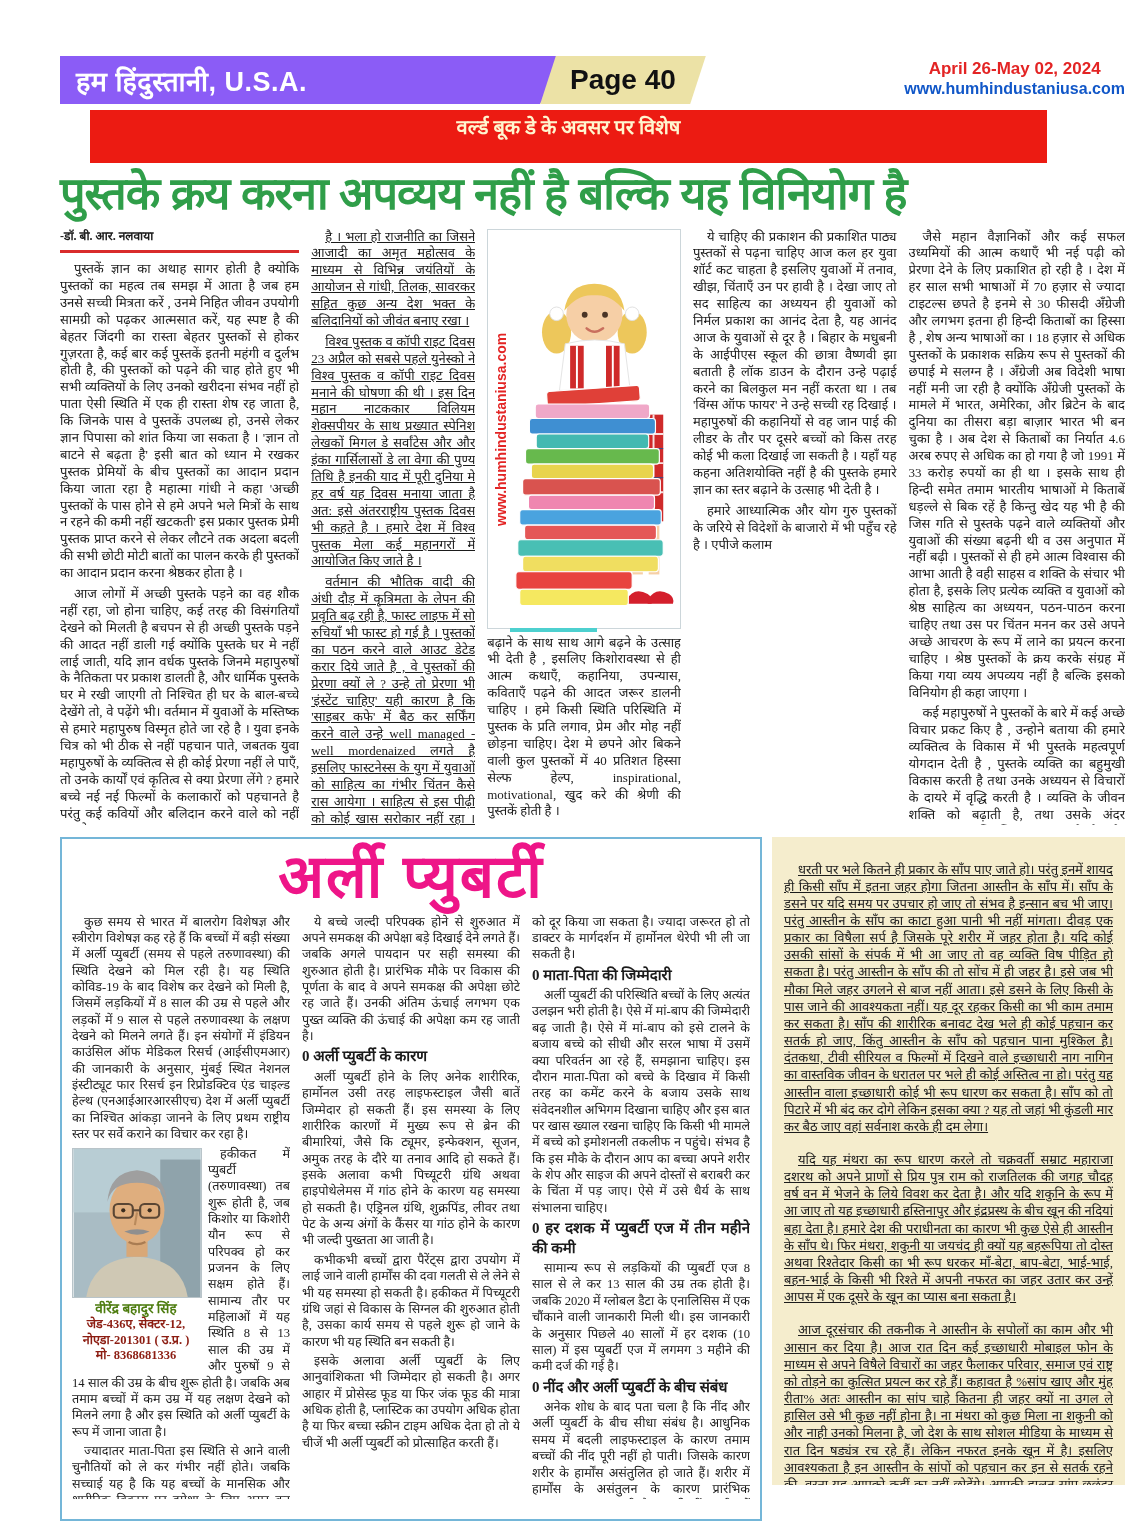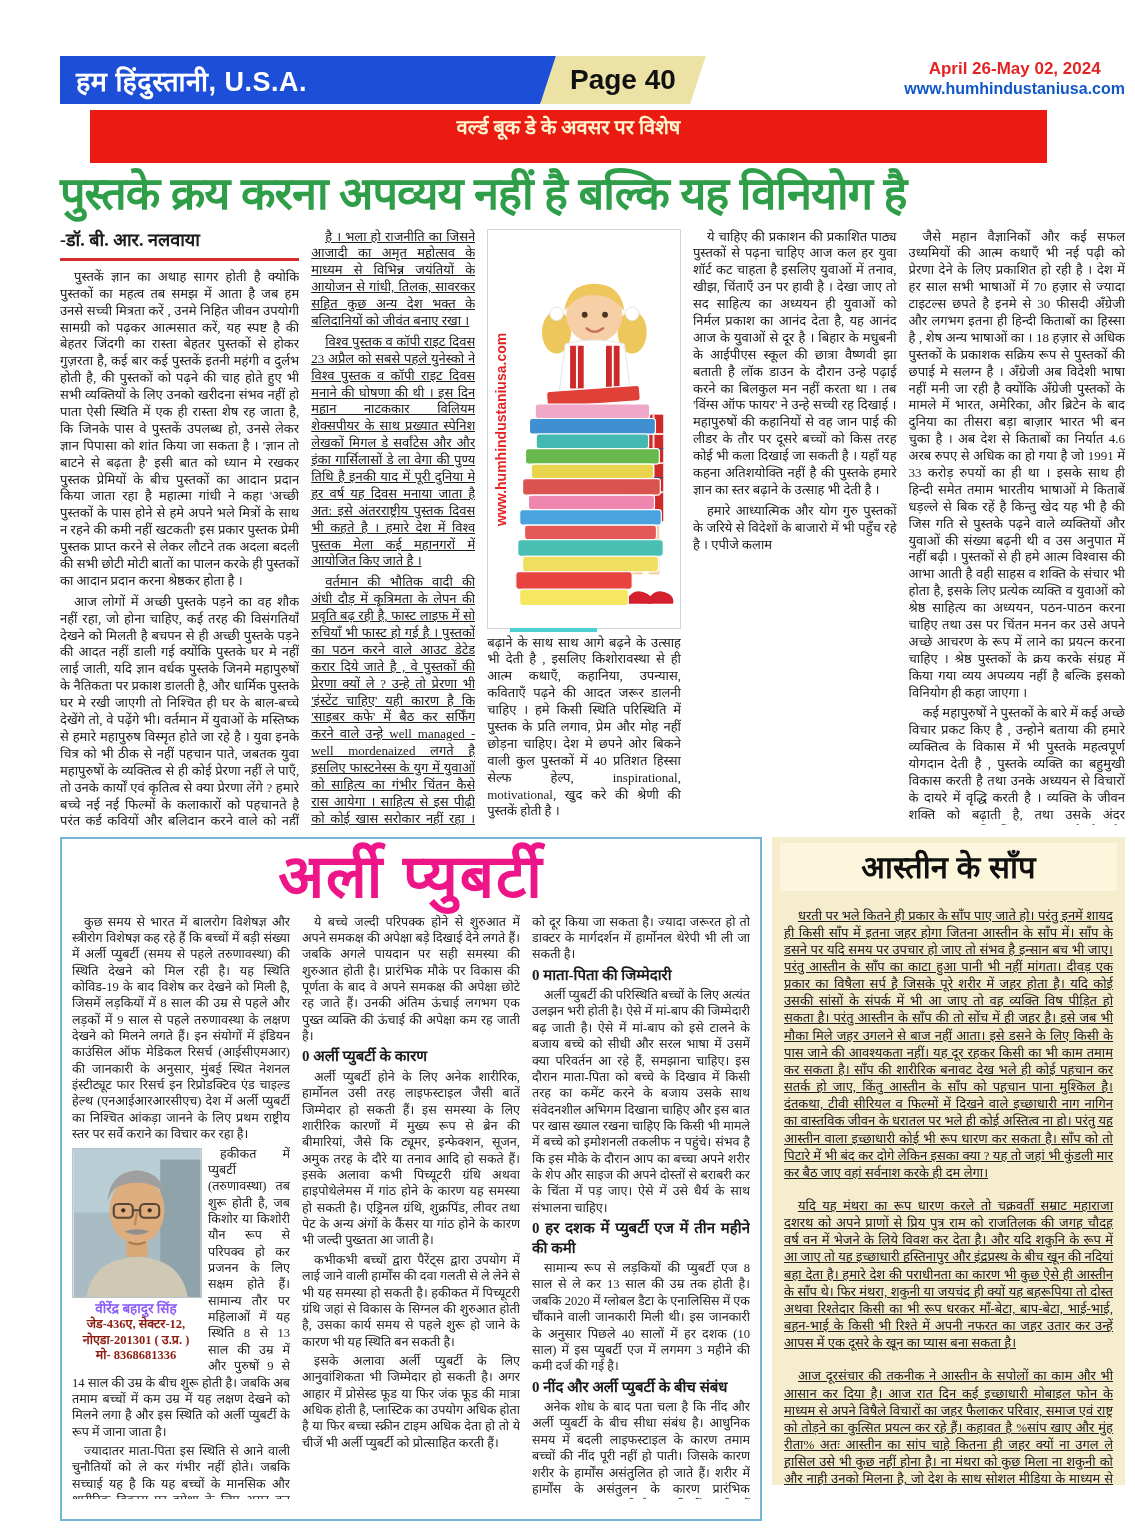--- a/index.html
+++ b/index.html
@@ -5,21 +5,21 @@
   html,body{margin:0;padding:0;}
   body{
     width:1135px;height:1533px;background:#ffffff;overflow:hidden;position:relative;
     font-family:"Liberation Serif","DejaVu Serif",serif;color:#1b1b1b;
   }
   .page{position:absolute;left:60px;top:56px;width:1065px;}
 
   
   .hdr{display:flex;align-items:stretch;height:48px;}
   .masthead{
-    width:500px;background:#1d4ed8;color:#ffffff;display:flex;align-items:center;
+    width:500px;background:#8b5cf6;color:#ffffff;display:flex;align-items:center;
     padding-left:16px;font-family:"Liberation Sans","DejaVu Sans",sans-serif;
     font-weight:bold;font-size:27px;letter-spacing:.5px;
     clip-path:polygon(0 0,100% 0,93% 100%,0 100%);
     text-align:center;
   }
   .page-label{
     width:150px;margin-left:-28px;background:#ece2a6;transform:skewX(-18deg);
     display:flex;align-items:center;justify-content:center;
   }
   .page-label span{
@@ -39,21 +39,21 @@
   .headline{
     color:#2f9e49;text-align:left;font-weight:bold;font-size:45px;line-height:1.1;
     margin:6px 0 10px 0;font-family:"Liberation Sans","DejaVu Sans",sans-serif;
     letter-spacing:-1px;
   }
 
   
   .main-art{display:flex;gap:12px;height:596px;overflow:hidden;text-align:justify;}
   .main-art .col{font-size:13px;line-height:1.3;overflow:hidden;}
   .c1{width:242px;} .c2{width:166px;text-decoration:underline;} .c3{width:196px;} .c4{width:206px;} .c5{width:219px;}
-  .byline{font-size:18px;font-weight:bold;border-bottom:3px solid #d92b2b;
+  .byline{font-size:12px;font-weight:bold;border-bottom:3px solid #d92b2b;
     padding-bottom:6px;margin-bottom:8px;text-align:left;}
   .main-art p{margin:0 0 4px 0;text-indent:14px;}
 
   .photo-wrap{position:relative;border:1px solid #ccd6da;height:398px;margin-bottom:6px;
     display:flex;background:#fff;}
   .vsite{
     width:22px;display:flex;align-items:flex-end;justify-content:center;
     writing-mode:vertical-rl;transform:rotate(180deg);
     color:#e32424;font-weight:bold;font-size:14px;
     font-family:"Liberation Sans","DejaVu Sans",sans-serif;padding:4px 0;
@@ -67,21 +67,21 @@
   
   .pub-box{width:702px;border:2px solid #74b6d8;padding:6px 10px 10px 10px;box-sizing:border-box;height:684px;overflow:hidden;}
   .pub-title{color:#ee1588;text-align:center;font-weight:bold;font-size:60px;line-height:1.05;
     font-family:"Liberation Sans","DejaVu Sans",sans-serif;margin:0 0 6px 0;letter-spacing:2px;}
   .pub-cols{display:flex;gap:12px;text-align:justify;height:585px;overflow:hidden;}
   .pub-col{width:219px;font-size:12.6px;line-height:1.3;overflow:hidden;}
   .pub-col p{margin:0 0 3px 0;text-indent:12px;}
   .pub-sub{font-weight:bold;font-size:15px;margin:2px 0;text-indent:0;}
   .port{float:left;width:128px;margin:2px 8px 2px 0;text-align:center;}
   .port svg{width:128px;height:148px;border:1px solid #b9c4c9;display:block;}
-  .port-name{color:#8b5cf6;font-weight:bold;font-size:13.5px;margin-top:2px;}
+  .port-name{color:#4d7c0f;font-weight:bold;font-size:13.5px;margin-top:2px;}
   .port-line{color:#8c1d12;font-weight:bold;font-size:12.5px;line-height:1.25;}
 
   
   .snake-box{width:353px;background:#f5edcd;padding:8px 12px 10px 12px;box-sizing:border-box;
     height:648px;overflow:hidden;}
   .snake-title{background:#fcf6dd;text-align:center;font-weight:bold;font-size:31px;
     padding:2px 0 4px 0;margin:-2px -4px 6px -4px;color:#101010;
     font-family:"Liberation Sans","DejaVu Sans",sans-serif;}
   .snake-box p{margin:16px 0 4px 0;font-size:13px;line-height:1.32;text-align:justify;text-indent:14px;text-decoration:underline;}
 </style>
@@ -252,21 +252,20 @@
           <p>अर्ली प्युबर्टी की परिस्थिति बच्चों के लिए अत्यंत उलझन भरी होती है। ऐसे में मां-बाप की जिम्मेदारी बढ़ जाती है। ऐसे में मां-बाप को इसे टालने के बजाय बच्चे को सीधी और सरल भाषा में उसमें क्या परिवर्तन आ रहे हैं, समझाना चाहिए। इस दौरान माता-पिता को बच्चे के दिखाव में किसी तरह का कमेंट करने के बजाय उसके साथ संवेदनशील अभिगम दिखाना चाहिए और इस बात पर खास ख्याल रखना चाहिए कि किसी भी मामले में बच्चे को इमोशनली तकलीफ न पहुंचे। संभव है कि इस मौके के दौरान आप का बच्चा अपने शरीर के शेप और साइज की अपने दोस्तों से बराबरी कर के चिंता में पड़ जाए। ऐसे में उसे धैर्य के साथ संभालना चाहिए।</p>
           <div class="pub-sub">0 हर दशक में प्युबर्टी एज में तीन महीने की कमी</div>
           <p>सामान्य रूप से लड़कियों की प्युबर्टी एज 8 साल से ले कर 13 साल की उम्र तक होती है। जबकि 2020 में ग्लोबल डैटा के एनालिसिस में एक चौंकाने वाली जानकारी मिली थी। इस जानकारी के अनुसार पिछले 40 सालों में हर दशक (10 साल) में इस प्युबर्टी एज में लगमग 3 महीने की कमी दर्ज की गई है।</p>
           <div class="pub-sub">0 नींद और अर्ली प्युबर्टी के बीच संबंध</div>
           <p>अनेक शोध के बाद पता चला है कि नींद और अर्ली प्युबर्टी के बीच सीधा संबंध है। आधुनिक समय में बदली लाइफस्टाइल के कारण तमाम बच्चों की नींद पूरी नहीं हो पाती। जिसके कारण शरीर के हार्मोंस असंतुलित हो जाते हैं। शरीर में हार्मोंस के असंतुलन के कारण प्रारंभिक तरुणावस्था आ सकती है। अच्छी नींद शरीर में हार्मोनल संतुलन नियंत्रित करने में मदद करता है। ऐसी स्थिति में अगर यर्याप्त मात्रा में नींद न ली जाए तो इसके कारण हार्मोन का स्तर असंतुलित हो सकता है। इसके कारण भी बच्चा अर्ली प्युबर्टी का शिकार हो सकता है।</p>
         </div>
       </div>
     </div>
 
     <div class="snake-box">
-      <div class="snake-title">आस्तीन के साँप</div>
       <p>धरती पर भले कितने ही प्रकार के साँप पाए जाते हो। परंतु इनमें शायद ही किसी साँप में इतना जहर होगा जितना आस्तीन के साँप में। साँप के डसने पर यदि समय पर उपचार हो जाए तो संभव है इन्सान बच भी जाए। परंतु आस्तीन के साँप का काटा हुआ पानी भी नहीं मांगता। दीवड़ एक प्रकार का विषैला सर्प है जिसके पूरे शरीर में जहर होता है। यदि कोई उसकी सांसों के संपर्क में भी आ जाए तो वह व्यक्ति विष पीड़ित हो सकता है। परंतु आस्तीन के साँप की तो सोंच में ही जहर है। इसे जब भी मौका मिले जहर उगलने से बाज नहीं आता। इसे डसने के लिए किसी के पास जाने की आवश्यकता नहीं। यह दूर रहकर किसी का भी काम तमाम कर सकता है। साँप की शारीरिक बनावट देख भले ही कोई पहचान कर सतर्क हो जाए, किंतु आस्तीन के साँप को पहचान पाना मुश्किल है। दंतकथा, टीवी सीरियल व फिल्मों में दिखने वाले इच्छाधारी नाग नागिन का वास्तविक जीवन के धरातल पर भले ही कोई अस्तित्व ना हो। परंतु यह आस्तीन वाला इच्छाधारी कोई भी रूप धारण कर सकता है। साँप को तो पिटारे में भी बंद कर दोगे लेकिन इसका क्या ? यह तो जहां भी कुंडली मार कर बैठ जाए वहां सर्वनाश करके ही दम लेगा।</p>
       <p>यदि यह मंथरा का रूप धारण करले तो चक्रवर्ती सम्राट महाराजा दशरथ को अपने प्राणों से प्रिय पुत्र राम को राजतिलक की जगह चौदह वर्ष वन में भेजने के लिये विवश कर देता है। और यदि शकुनि के रूप में आ जाए तो यह इच्छाधारी हस्तिनापुर और इंद्रप्रस्थ के बीच खून की नदियां बहा देता है। हमारे देश की पराधीनता का कारण भी कुछ ऐसे ही आस्तीन के साँप थे। फिर मंथरा, शकुनी या जयचंद ही क्यों यह बहरूपिया तो दोस्त अथवा रिश्तेदार किसी का भी रूप धरकर माँ-बेटा, बाप-बेटा, भाई-भाई, बहन-भाई के किसी भी रिश्ते में अपनी नफरत का जहर उतार कर उन्हें आपस में एक दूसरे के खून का प्यास बना सकता है।</p>
       <p>आज दूरसंचार की तकनीक ने आस्तीन के सपोलों का काम और भी आसान कर दिया है। आज रात दिन कई इच्छाधारी मोबाइल फोन के माध्यम से अपने विषैले विचारों का जहर फैलाकर परिवार, समाज एवं राष्ट्र को तोड़ने का कुत्सित प्रयत्न कर रहे हैं। कहावत है %सांप खाए और मुंह रीता% अतः आस्तीन का सांप चाहे कितना ही जहर क्यों ना उगल ले हासिल उसे भी कुछ नहीं होना है। ना मंथरा को कुछ मिला ना शकुनी को और नाही उनको मिलना है, जो देश के साथ सोशल मीडिया के माध्यम से रात दिन षड्यंत्र रच रहे हैं। लेकिन नफरत इनके खून में है। इसलिए आवश्यकता है इन आस्तीन के सांपों को पहचान कर इन से सतर्क रहने की, वरना यह आपको कहीं का नहीं छोड़ेंगे। आपकी हालत सांप छछूंदर जैसी हो जाएगी। आप चाह कर भी कुछ नहीं कर पाएंगे।</p>
 
     </div>
 
   </div>
 </div>
 
 </body></html>

